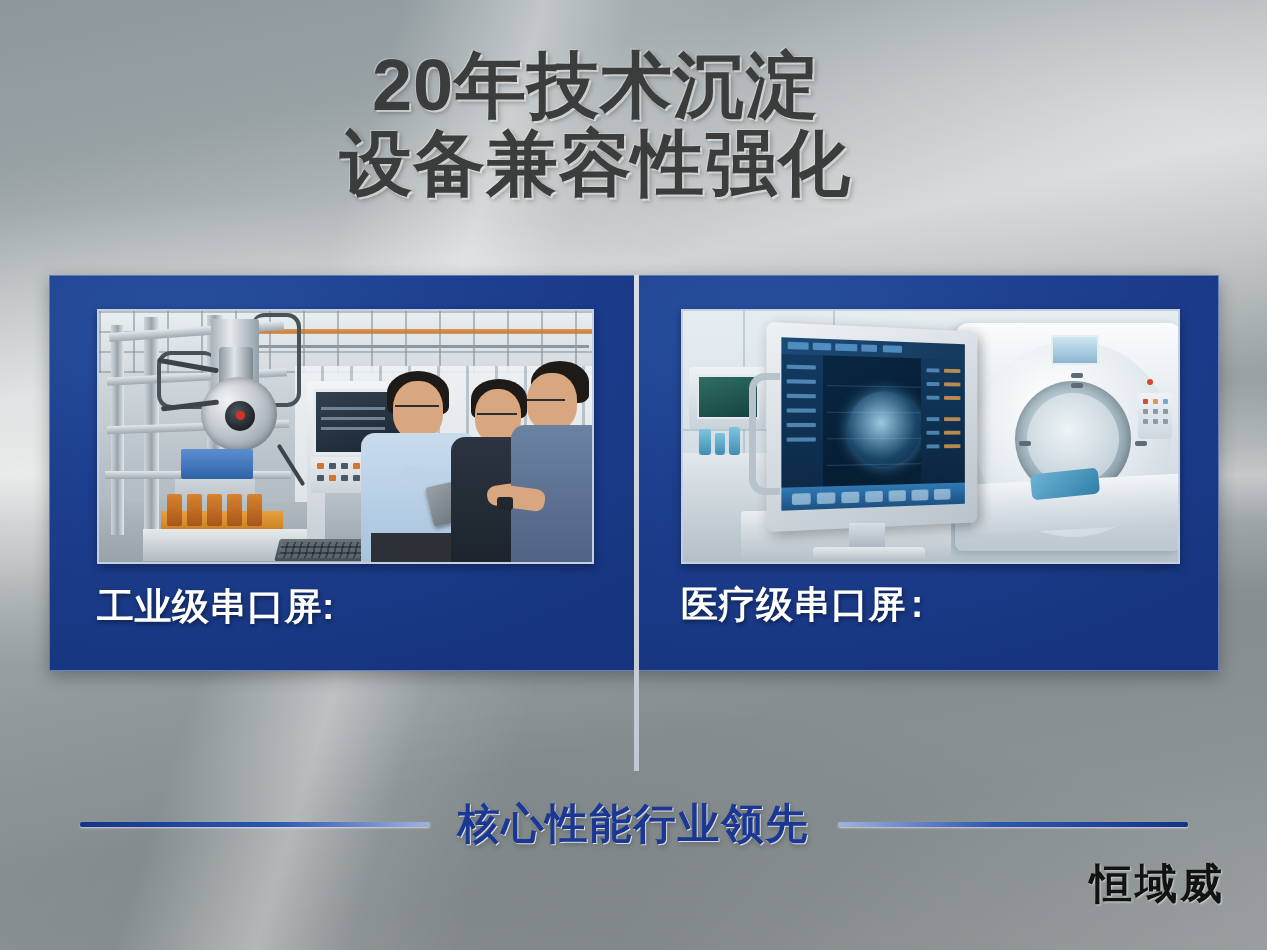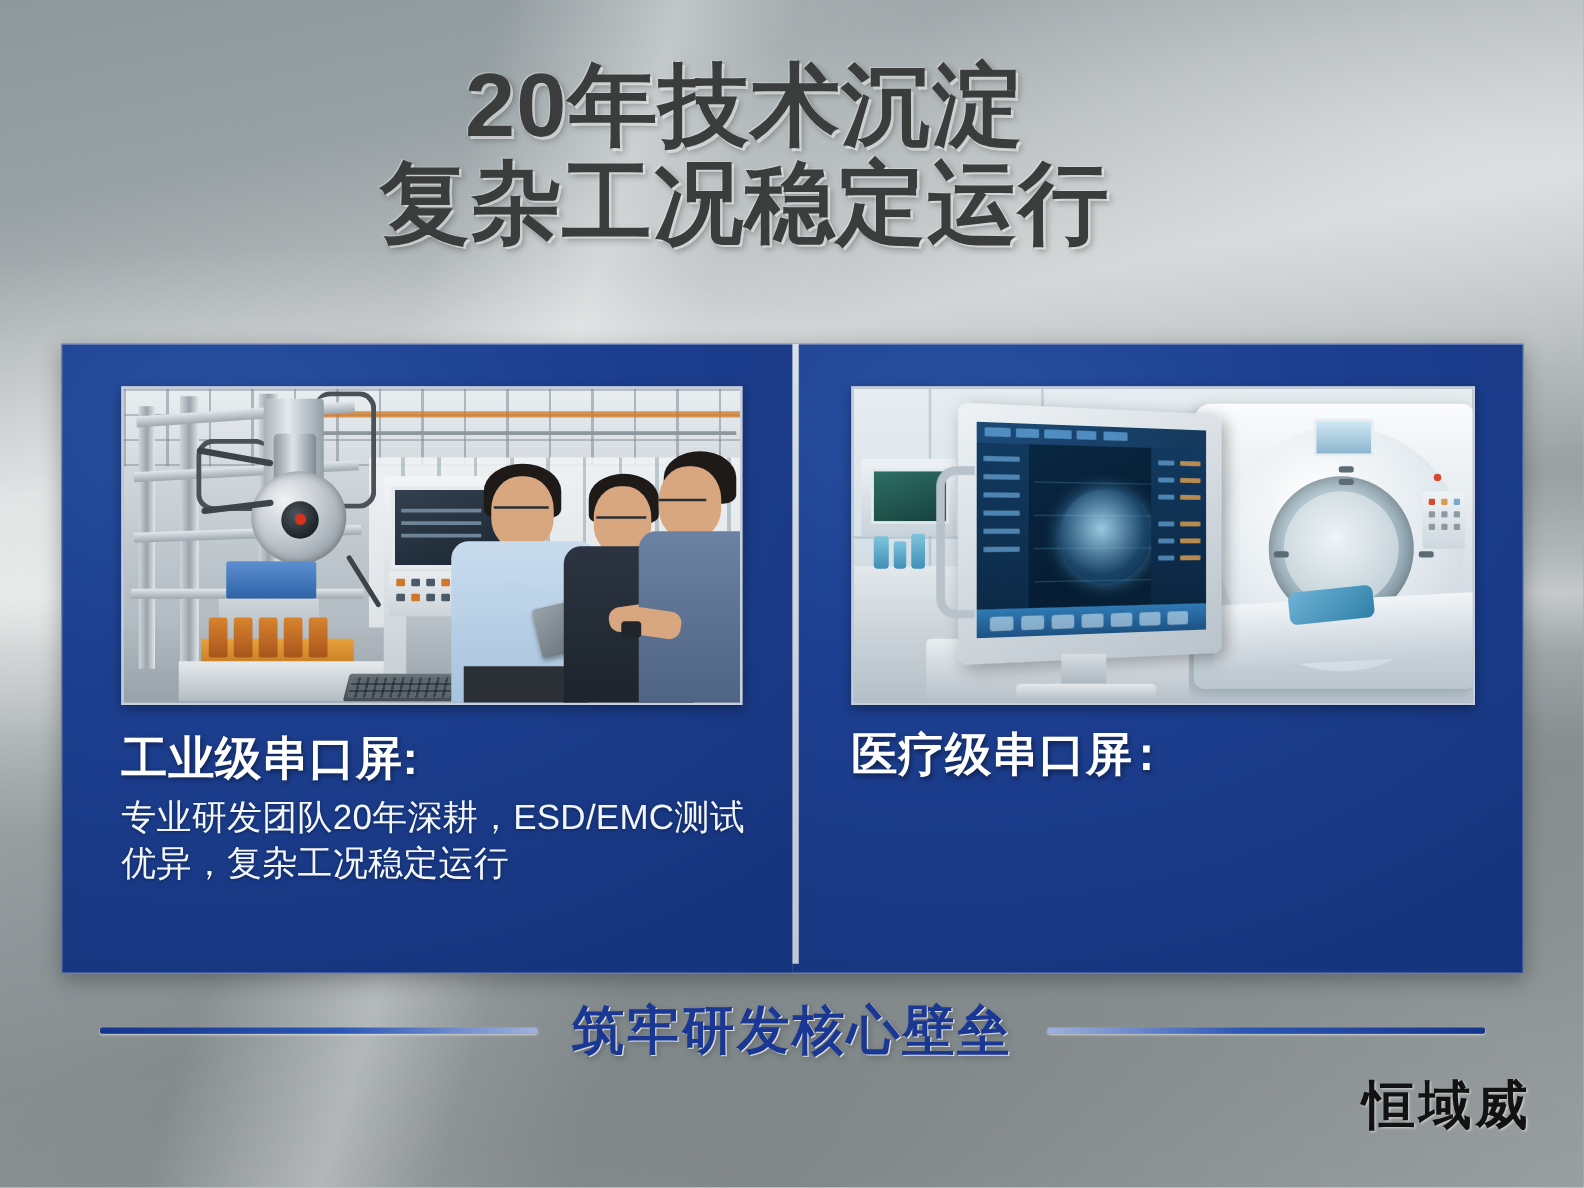--- a/index.html
+++ b/index.html
@@ -68,21 +68,21 @@
     line-height:78px;
     letter-spacing:1px;
     text-shadow:
       2px 2px 0 rgba(255,255,255,0.55),
       3px 3px 5px rgba(0,0,0,0.28),
       -1px -1px 0 rgba(255,255,255,0.30);
   }
 
   
   #panels{
-    position:absolute;left:49px;top:275px;width:1170px;height:504px;
+    position:absolute;left:49px;top:275px;width:1170px;height:396px;
     display:flex;z-index:4;
     box-shadow:0 5px 16px rgba(0,0,0,0.30);
   }
   .panel{
     position:relative;
     width:50%;height:100%;
     background:
       radial-gradient(120% 100% at 22% 12%, #28509f 0%, #1d3f90 42%, #16347d 100%);
     box-sizing:border-box;
     padding:33px 30px 0 47px;
@@ -291,21 +291,21 @@
 </style>
 </head>
 <body>
 
 <div id="slide">
   <div id="sheen"></div>
   <div id="sheen2"></div>
 
   <div id="headline">
     <div class="hl-line">20年技术沉淀</div>
-    <div class="hl-line">复杂工况稳定运行</div>
+    <div class="hl-line">设备兼容性强化</div>
   </div>
 
   <div id="panels">
 
     <div class="panel left">
       <div class="photo">
         <div class="factory">
           <div class="f-ceiling"></div>
           <div class="f-beam"></div>
           <div class="f-beam2"></div>
@@ -384,21 +384,20 @@
             <div class="head" style="left:428px;top:62px;width:50px;height:58px;"></div>
             <div class="glasses" style="left:428px;top:88px;width:38px;"></div>
             <div class="body" style="left:412px;top:114px;width:110px;height:138px;background:linear-gradient(180deg,#6c82a3,#4f6384);"></div>
             <div class="arm" style="left:396px;top:176px;width:50px;height:22px;background:#d8a780;transform:rotate(8deg);border-radius:9px;"></div>
             <div style="position:absolute;left:398px;top:186px;width:16px;height:13px;background:#20262c;border-radius:3px;"></div>
           </div>
         </div>
       </div>
 
       <div class="p-title">工业级串口屏:</div>
-      <div class="p-desc">专业研发团队20年深耕，ESD/EMC测试优异，复杂工况稳定运行</div>
     </div>
 
     <div class="panel right">
       <div class="photo rt">
         <div class="medroom">
           <div class="wall-seam" style="left:60px;top:0;width:2px;height:150px;"></div>
           <div class="wall-seam" style="left:150px;top:0;width:2px;height:120px;"></div>
           <div class="wall-seam" style="left:0;top:118px;width:150px;height:2px;"></div>
 
           <div class="side-eq"></div>
@@ -478,18 +477,18 @@
       </div>
 
       <div class="p-title">医疗级串口屏:</div>
     </div>
 
     <div id="divider"></div>
   </div>
 
   <div id="footer">
     <div class="f-rule left"></div>
-    <div id="tagline">筑牢研发核心壁垒</div>
+    <div id="tagline">核心性能行业领先</div>
     <div class="f-rule right"></div>
   </div>
 
   <div id="brand">恒域威</div>
 </div>
 
 </body></html>

